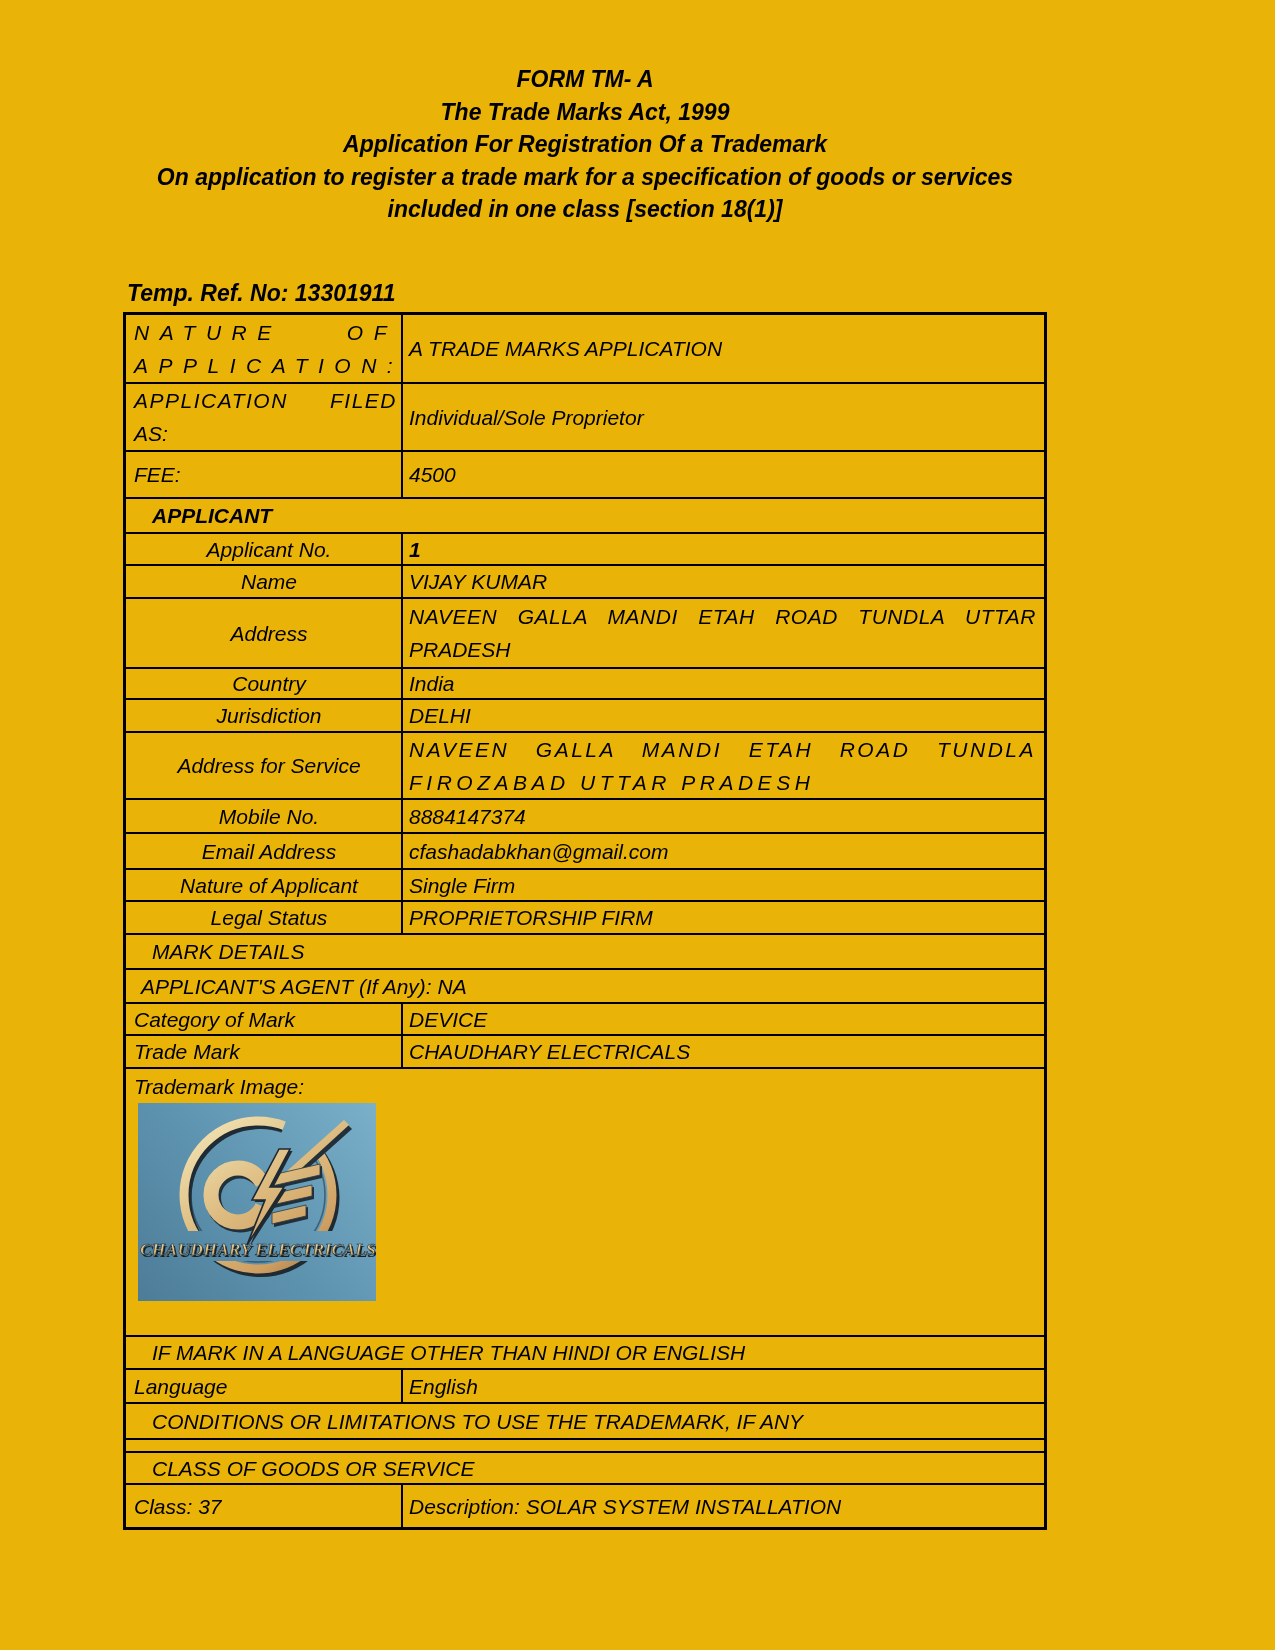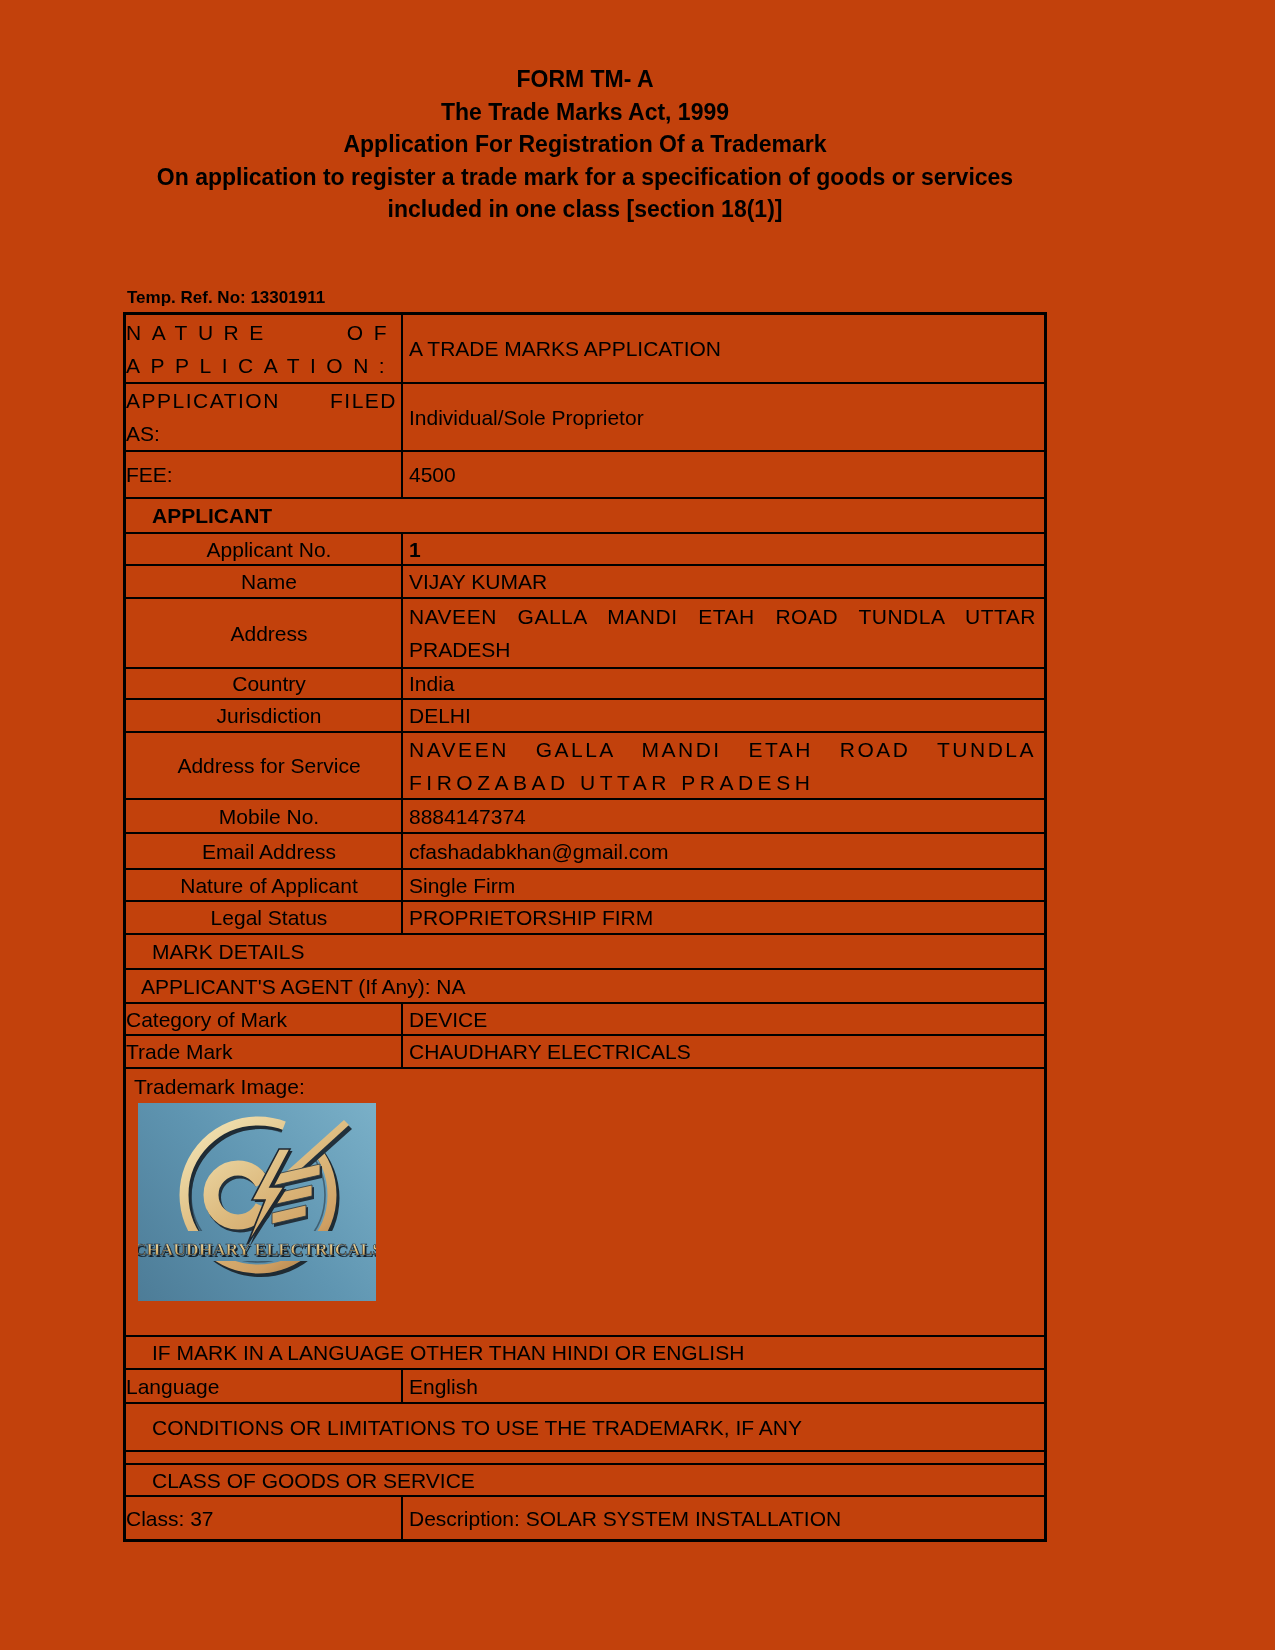--- a/index.html
+++ b/index.html
@@ -1,41 +1,41 @@
 <!DOCTYPE html>
 <html><head>
 <meta charset="utf-8">
 <style>
   html,body { margin:0; padding:0; }
   body {
     width:1275px; height:1650px; background:#ffffff; color:#000;
     font-family:"Liberation Sans","DejaVu Sans",sans-serif;
     -webkit-font-smoothing:antialiased;
   }
-  .page { position:relative; width:1275px; height:1650px; overflow:hidden; background:#c2410c; }
+  .page { position:relative; width:1275px; height:1650px; overflow:hidden; background:#eab308;font-style:italic; }
 
   .doc-header {
     position:absolute; left:123px; top:63px; width:924px;
     text-align:center; font-weight:bold; font-size:23px; line-height:32.5px;
   }
   .temp-ref {
-    position:absolute; left:127px; top:288px;
-    font-size:17px; font-weight:bold;
+    position:absolute; left:127px; top:280px;
+    font-size:23px; font-weight:bold;
   }
 
   .tm-table {
     position:absolute; left:123px; top:312px; width:924px;
     border:3px solid #000; box-sizing:border-box;
     font-size:21px;
   }
   .row { display:flex; border-top:2px solid #000; box-sizing:border-box; overflow:hidden; }
   .row.first { border-top:none; }
   .lc {
     width:277px; flex:0 0 277px; border-right:2px solid #000; box-sizing:border-box;
-    padding-left:0; padding-right:4px;
+    padding-left:8px; padding-right:4px;
     display:flex; flex-direction:column; justify-content:center;
     line-height:33px;
   }
   .lc.ind { padding-left:15px;text-align:center; }
   .vc {
     flex:1 1 auto; box-sizing:border-box; padding-left:6px; padding-right:8px;
     display:flex; flex-direction:column; justify-content:center;
     line-height:33px;
   }
   .full {
@@ -236,21 +236,21 @@
 
     <div class="row" style="height:33px">
       <div class="full">IF MARK IN A LANGUAGE OTHER THAN HINDI OR ENGLISH</div>
     </div>
 
     <div class="row" style="height:34px">
       <div class="lc">Language</div>
       <div class="vc">English</div>
     </div>
 
-    <div class="row" style="height:48px">
+    <div class="row" style="height:36px">
       <div class="full">CONDITIONS OR LIMITATIONS TO USE THE TRADEMARK, IF ANY</div>
     </div>
 
     <div class="row" style="height:13px">
       <div class="full"></div>
     </div>
 
     <div class="row" style="height:32px">
       <div class="full">CLASS OF GOODS OR SERVICE</div>
     </div>

